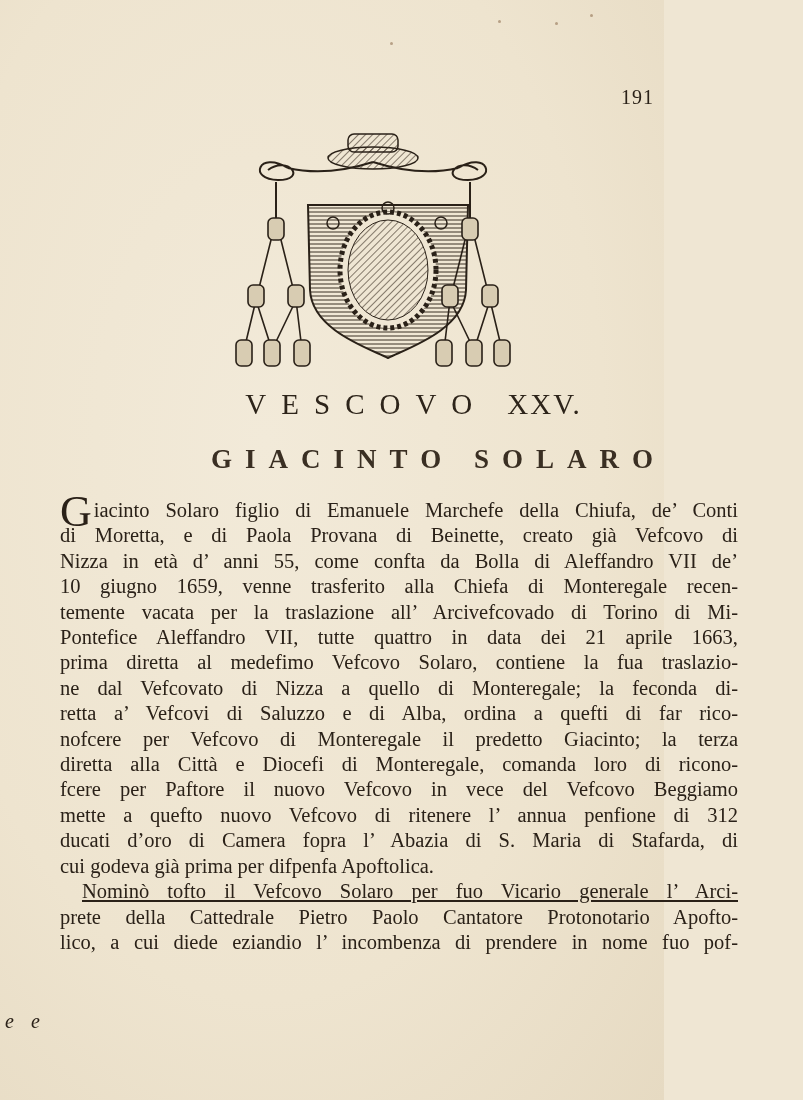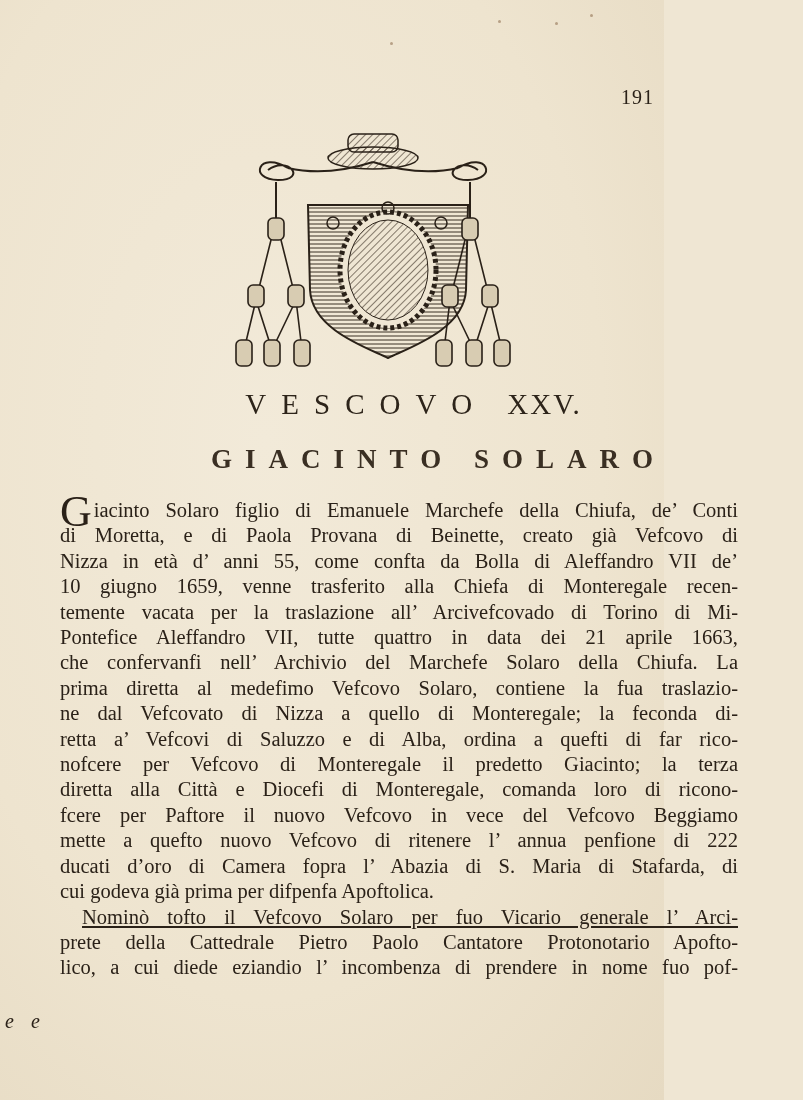--- a/index.html
+++ b/index.html
@@ -113,28 +113,27 @@
 
   <div class="heading-2">GIACINTO SOLARO</div>
 
   <div class="body-text" id="body">
       <span class="line"><span class="dropcap">G</span><span>iacinto Solaro figlio di Emanuele Marchefe della Chiufa, de’ Conti</span></span>
       <span class="line"><span>di Moretta, e di Paola Provana di Beinette, creato già Vefcovo di</span></span>
       <span class="line"><span>Nizza in età d’ anni 55, come confta da Bolla di Aleffandro VII de’</span></span>
       <span class="line"><span>10 giugno 1659, venne trasferito alla Chiefa di Monteregale recen-</span></span>
       <span class="line"><span>temente vacata per la traslazione all’ Arcivefcovado di Torino di Mi-</span></span>
       <span class="line"><span>Pontefice Aleffandro VII, tutte quattro in data dei 21 aprile 1663,</span></span>
-      <span class="line"><span>che confervanfi nell’ Archivio del Marchefe Solaro della Chiufa. La</span></span>
       <span class="line"><span>prima diretta al medefimo Vefcovo Solaro, contiene la fua traslazio-</span></span>
       <span class="line"><span>ne dal Vefcovato di Nizza a quello di Monteregale; la feconda di-</span></span>
       <span class="line"><span>retta a’ Vefcovi di Saluzzo e di Alba, ordina a quefti di far rico-</span></span>
       <span class="line"><span>nofcere per Vefcovo di Monteregale il predetto Giacinto; la terza</span></span>
       <span class="line"><span>diretta alla Città e Diocefi di Monteregale, comanda loro di ricono-</span></span>
       <span class="line"><span>fcere per Paftore il nuovo Vefcovo in vece del Vefcovo Beggiamo</span></span>
-      <span class="line"><span>mette a quefto nuovo Vefcovo di ritenere l’ annua penfione di 222</span></span>
+      <span class="line"><span>mette a quefto nuovo Vefcovo di ritenere l’ annua penfione di 312</span></span>
       <span class="line"><span>ducati d’oro di Camera fopra l’ Abazia di S. Maria di Stafarda, di</span></span>
       <span class="line last"><span>cui godeva già prima per difpenfa Apoftolica.</span></span>
       <span class="line indent"><span>Nominò tofto il Vefcovo Solaro per fuo Vicario generale l’ Arci-</span></span>
       <span class="line"><span>prete della Cattedrale Pietro Paolo Cantatore Protonotario Apofto-</span></span>
       <span class="line"><span>lico, a cui diede eziandio l’ incombenza di prendere in nome fuo pof-</span></span>
     </div>
 
   <div class="catchword">e e</div>
 </div>
 

